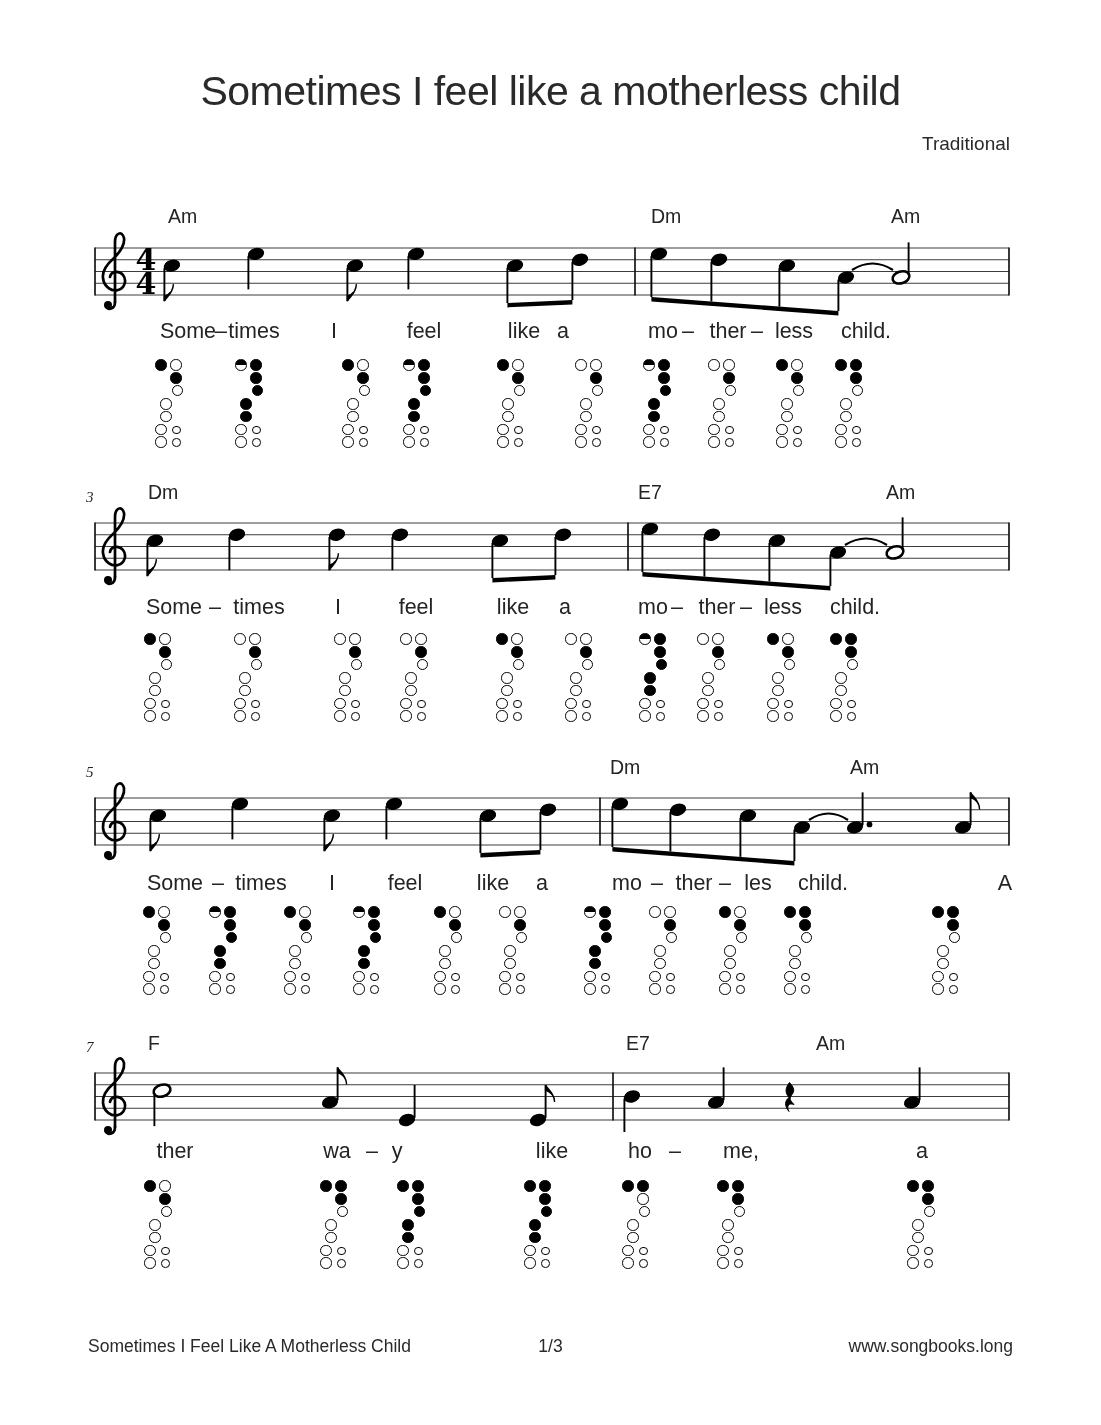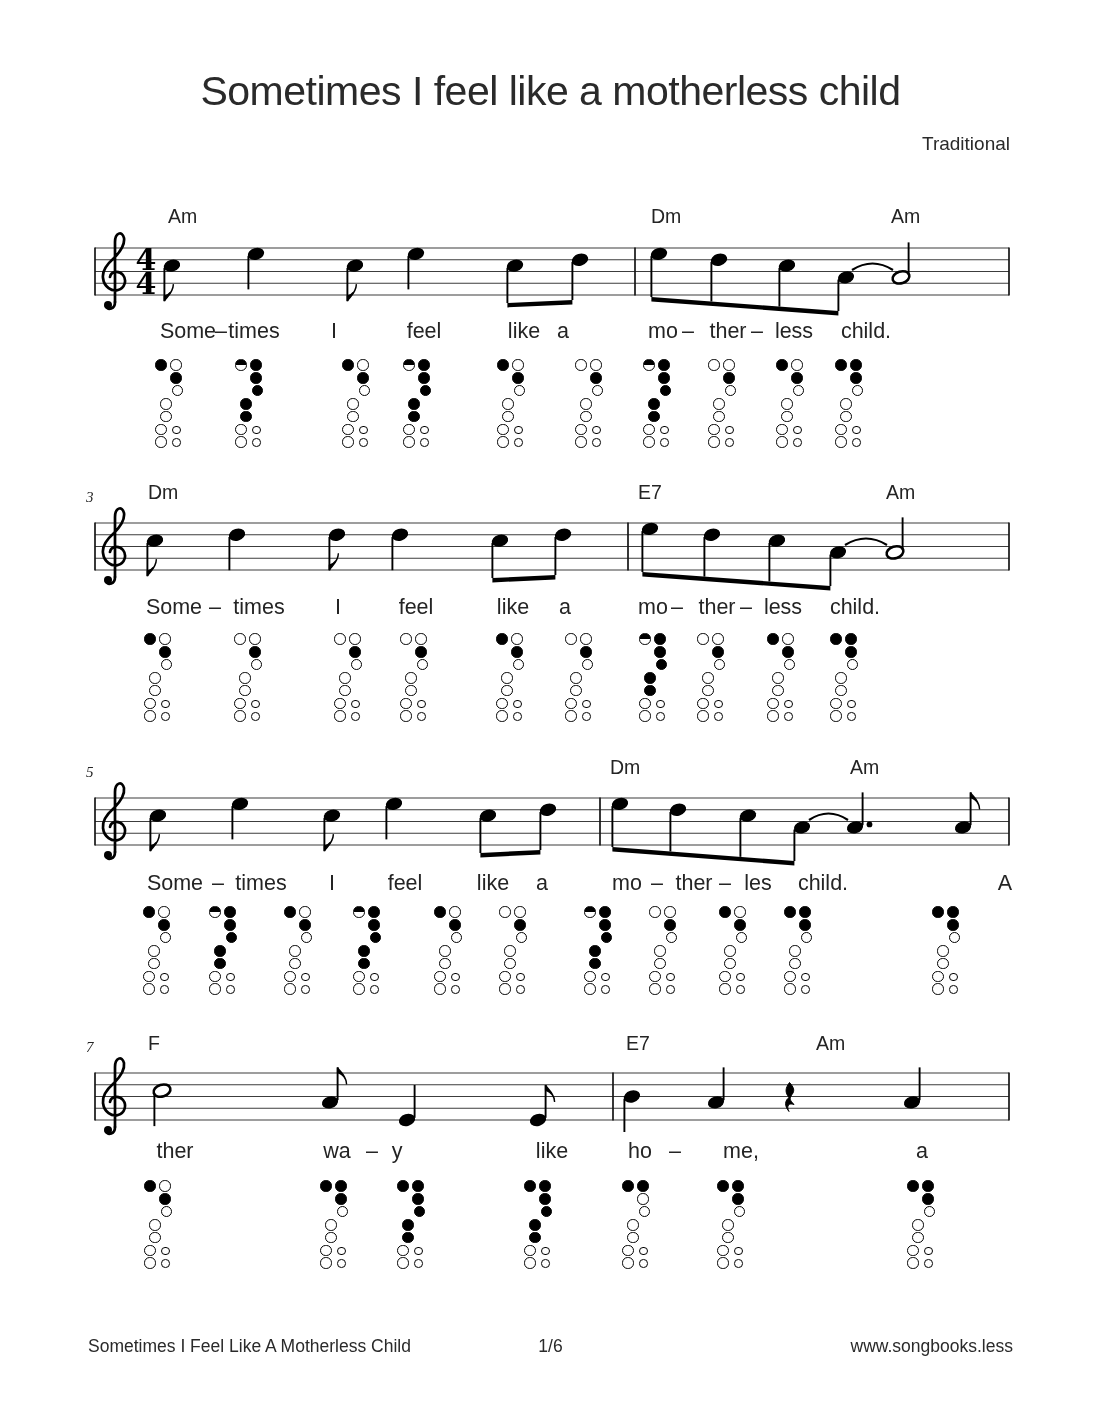--- a/index.html
+++ b/index.html
@@ -743,16 +743,16 @@
         <div class="hole open" style="width: 11.4px; height: 11.4px; left: 17.3px; top: 51.8px;"></div>
         <div class="hole open" style="width: 11.4px; height: 11.4px; left: 12.3px; top: 64.8px;"></div>
         <div class="hole open" style="width: 8.6px; height: 8.6px; left: 29.2px; top: 66.7px;"></div>
         <div class="hole open" style="width: 11.4px; height: 11.4px; left: 12.3px; top: 77.3px;"></div>
         <div class="hole open" style="width: 8.6px; height: 8.6px; left: 29.2px; top: 79.2px;"></div>
       </div>
     </div>
 
   <div class="footer">
     <span class="f-left">Sometimes I Feel Like A Motherless Child</span>
-    <span class="f-center">1/6</span>
-    <span class="f-right">www.songbooks.less</span>
+    <span class="f-center">1/3</span>
+    <span class="f-right">www.songbooks.long</span>
   </div>
 </div>
 
 </body></html>

